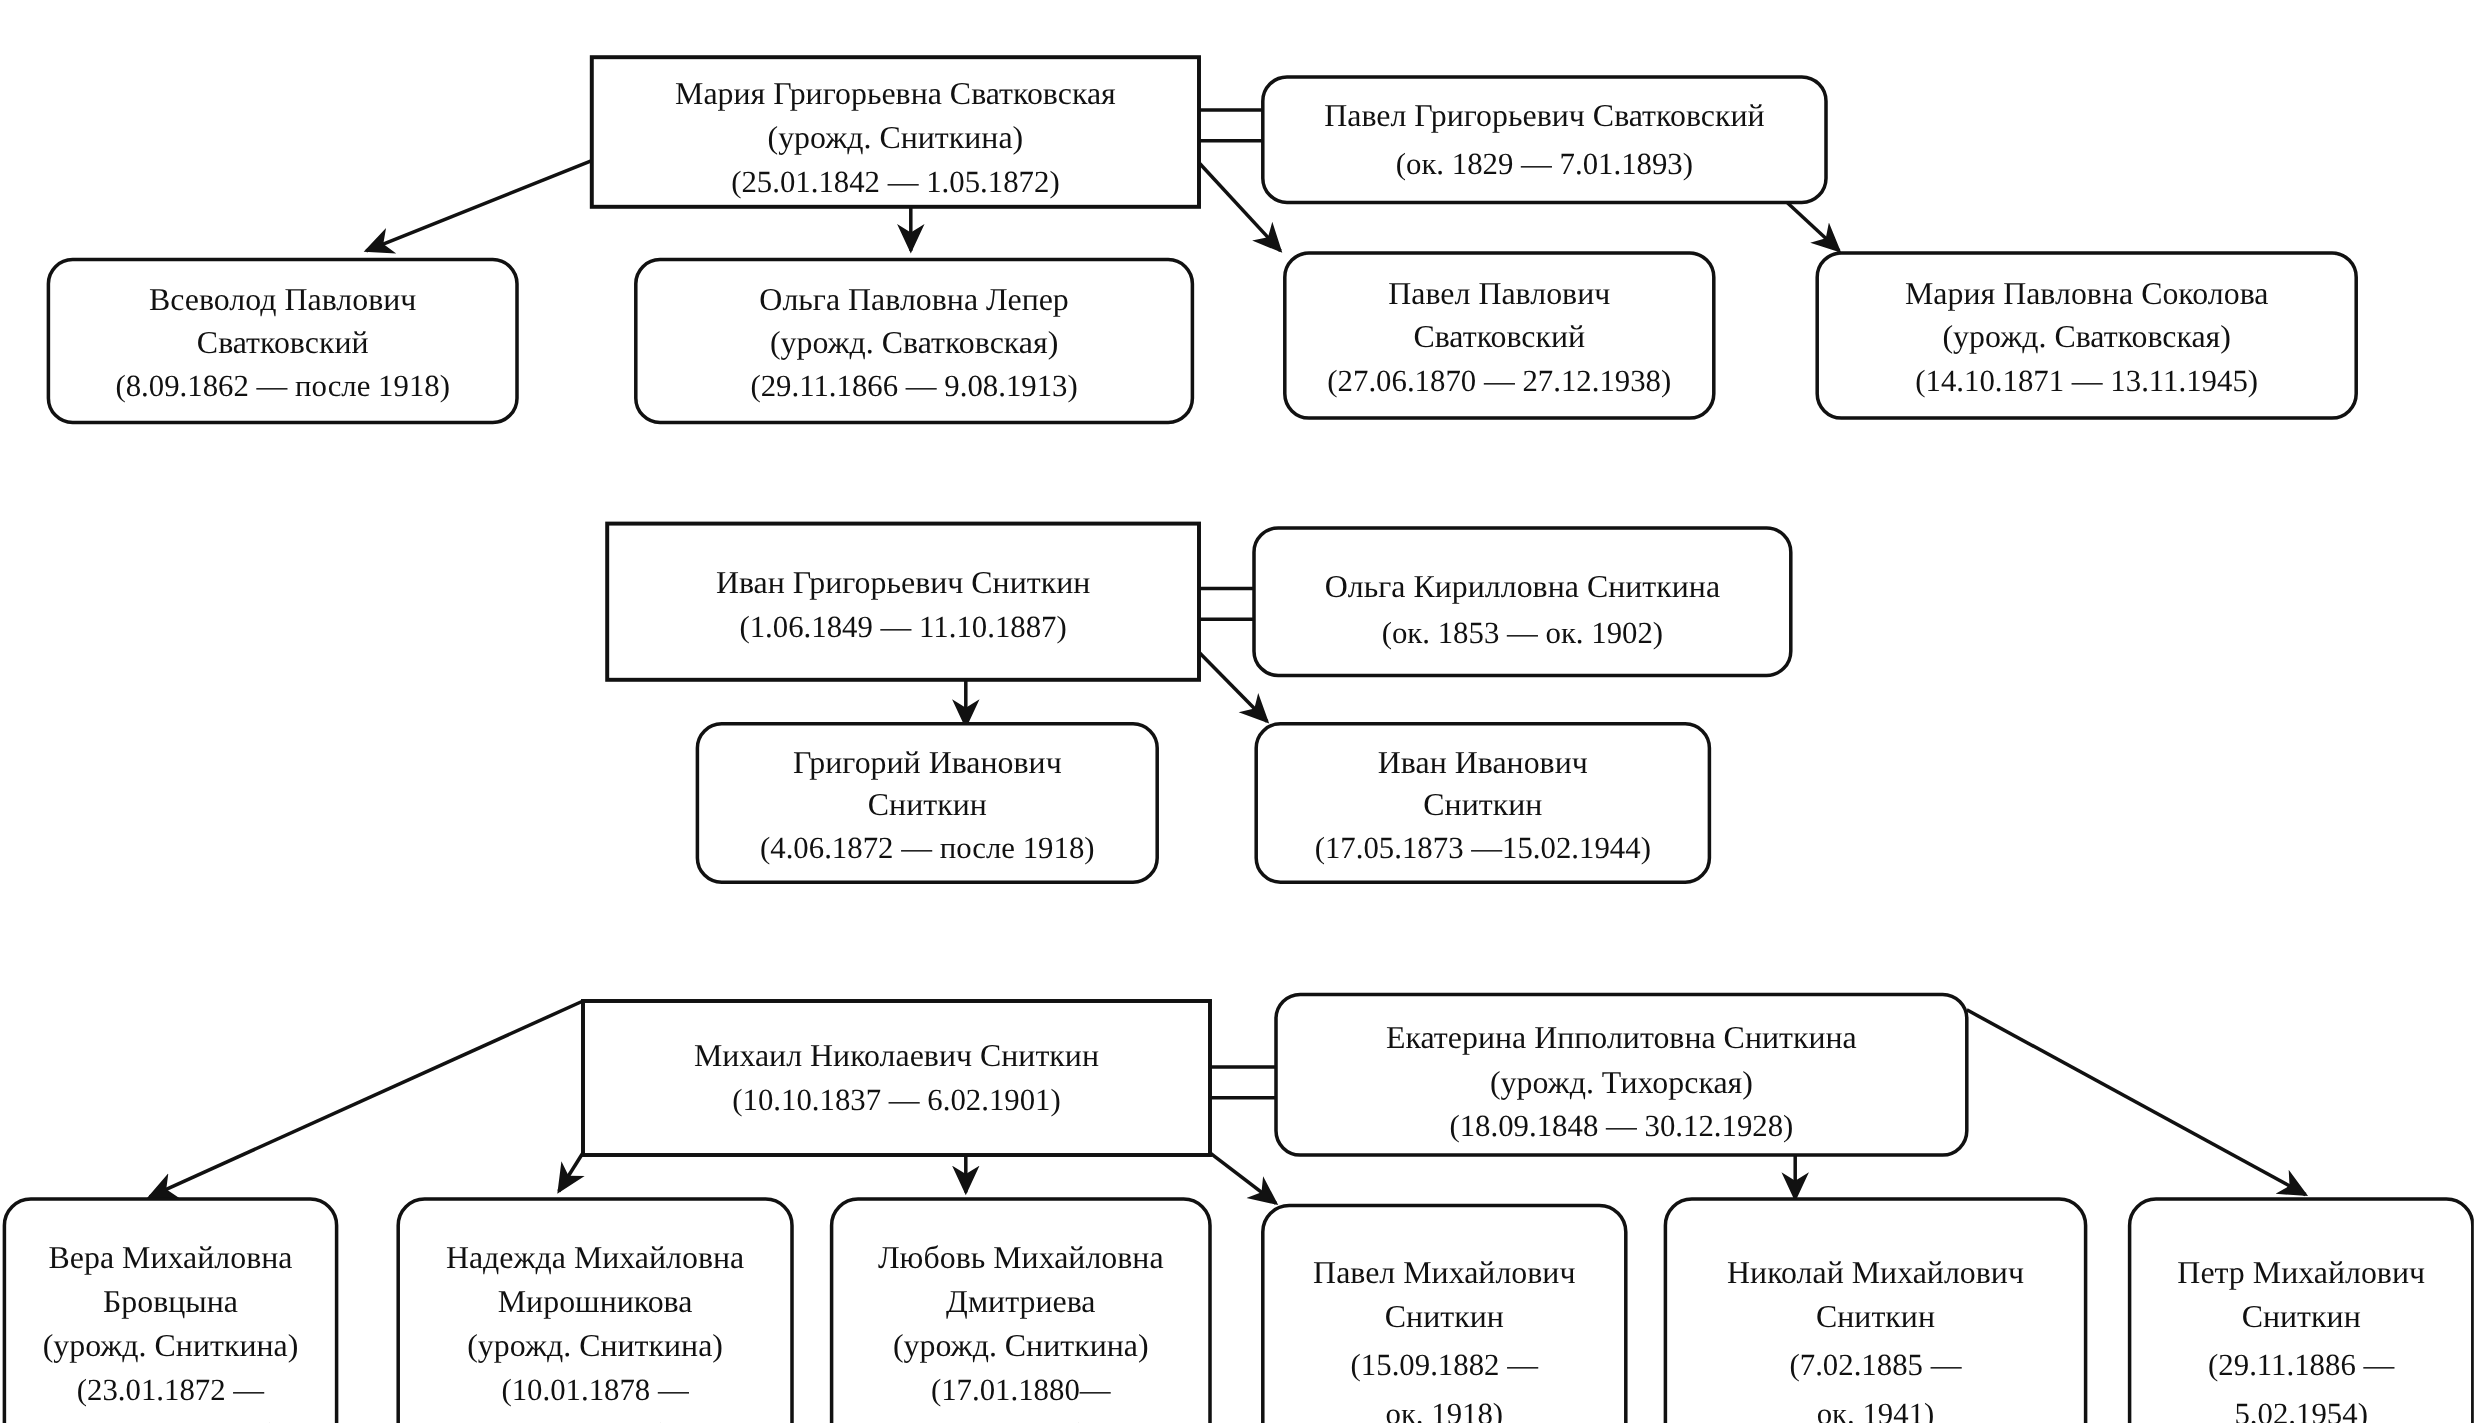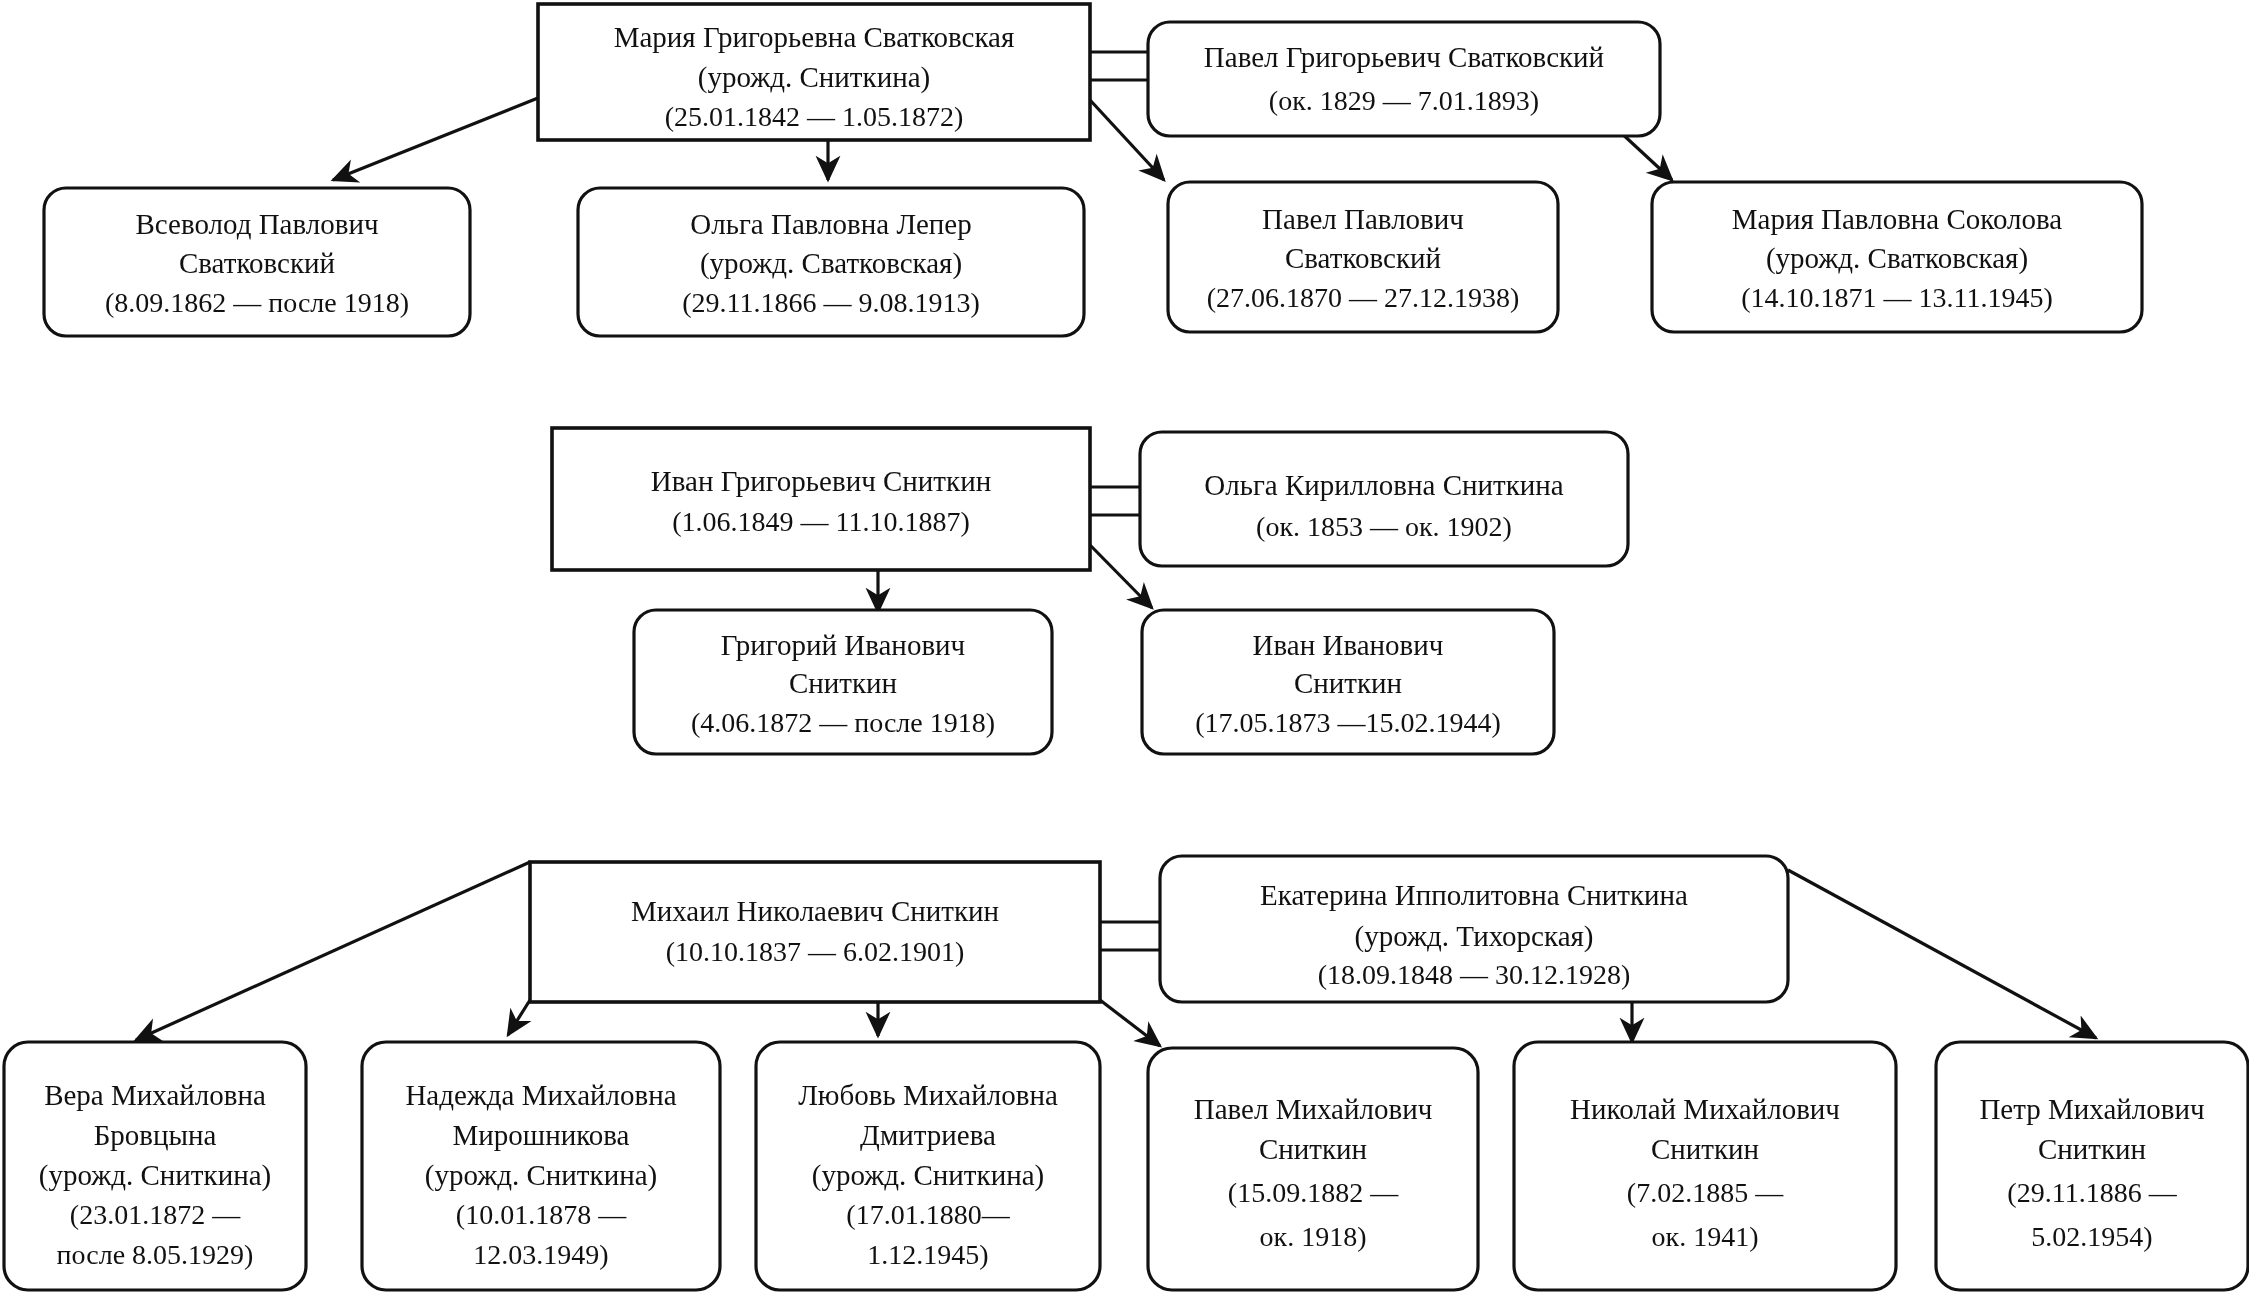--- a/index.html
+++ b/index.html
@@ -11,20 +11,21 @@
     width: 2249px;
     height: 1294px;
     font-family: "Liberation Serif", "DejaVu Serif", serif;
     color: #111111;
     overflow: hidden;
   }
   #diagram-root {
     position: relative;
     width: 2249px;
     height: 1164px;
+    margin-top: 48px;
   }
   svg#tree-svg {
     position: absolute;
     top: 0;
     left: 0;
     width: 2249px;
     height: 1294px;
   }
   .node-box {
     fill: #ffffff;

